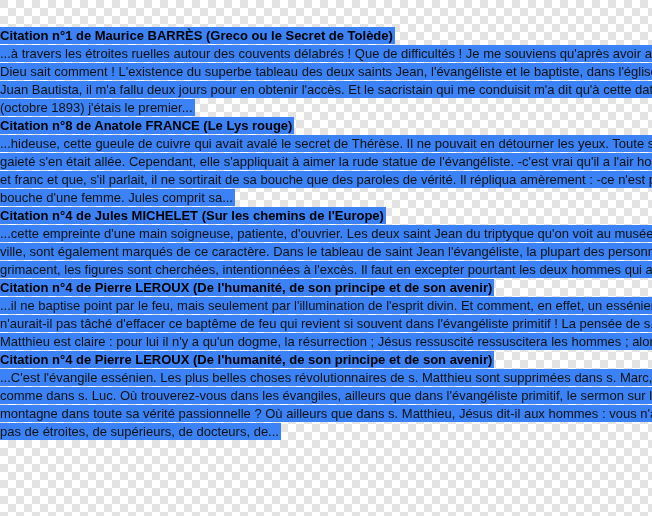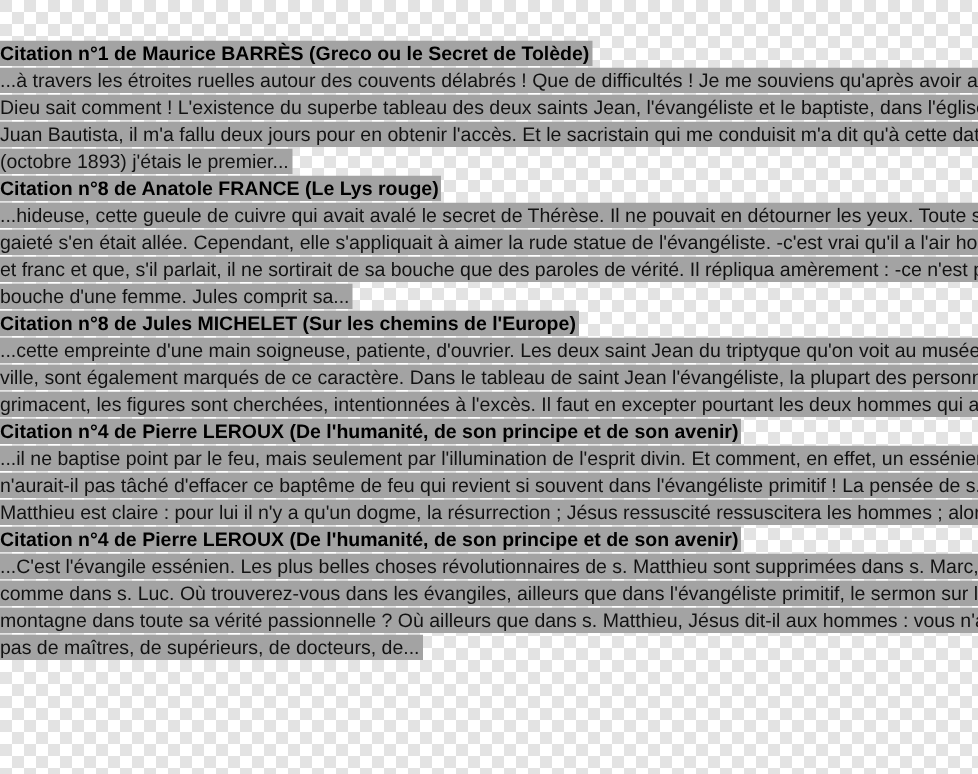--- a/index.html
+++ b/index.html
@@ -26,21 +26,21 @@
   .line {
     height: 18px;
     line-height: 18px;
     white-space: nowrap;
     overflow: hidden;
     font-size: 13px;
     color: #121212;
   }
   .line > span {
     
-    background: #a3a3a3;
+    background: #3b82f6;
     padding: 1px 2px 1px 0;
     line-height: 15px;
     display: inline;
   }
   .line.heading {
     font-weight: bold;
     color: #000000;
   }
 </style>
 </head>
@@ -58,34 +58,34 @@
 
   <div>
     <div class="line heading"><span>Citation n°8 de Anatole FRANCE (Le Lys rouge)</span></div>
     <div class="line"><span>...hideuse, cette gueule de cuivre qui avait avalé le secret de Thérèse. Il ne pouvait en détourner les yeux. Toute sa</span></div>
     <div class="line"><span>gaieté s'en était allée. Cependant, elle s'appliquait à aimer la rude statue de l'évangéliste. -c'est vrai qu'il a l'air honnête</span></div>
     <div class="line"><span>et franc et que, s'il parlait, il ne sortirait de sa bouche que des paroles de vérité. Il répliqua amèrement : -ce n'est pas la</span></div>
     <div class="line"><span>bouche d'une femme. Jules comprit sa...</span></div>
   </div>
 
   <div>
-    <div class="line heading"><span>Citation n°8 de Jules MICHELET (Sur les chemins de l'Europe)</span></div>
+    <div class="line heading"><span>Citation n°4 de Jules MICHELET (Sur les chemins de l'Europe)</span></div>
     <div class="line"><span>...cette empreinte d'une main soigneuse, patiente, d'ouvrier. Les deux saint Jean du triptyque qu'on voit au musée de la</span></div>
     <div class="line"><span>ville, sont également marqués de ce caractère. Dans le tableau de saint Jean l'évangéliste, la plupart des personnages</span></div>
     <div class="line"><span>grimacent, les figures sont cherchées, intentionnées à l'excès. Il faut en excepter pourtant les deux hommes qui attisent</span></div>
   </div>
 
   <div>
     <div class="line heading"><span>Citation n°4 de Pierre LEROUX (De l'humanité, de son principe et de son avenir)</span></div>
     <div class="line"><span>...il ne baptise point par le feu, mais seulement par l'illumination de l'esprit divin. Et comment, en effet, un essénien</span></div>
     <div class="line"><span>n'aurait-il pas tâché d'effacer ce baptême de feu qui revient si souvent dans l'évangéliste primitif ! La pensée de s.</span></div>
     <div class="line"><span>Matthieu est claire : pour lui il n'y a qu'un dogme, la résurrection ; Jésus ressuscité ressuscitera les hommes ; alors</span></div>
   </div>
 
   <div>
     <div class="line heading"><span>Citation n°4 de Pierre LEROUX (De l'humanité, de son principe et de son avenir)</span></div>
     <div class="line"><span>...C'est l'évangile essénien. Les plus belles choses révolutionnaires de s. Matthieu sont supprimées dans s. Marc,</span></div>
     <div class="line"><span>comme dans s. Luc. Où trouverez-vous dans les évangiles, ailleurs que dans l'évangéliste primitif, le sermon sur la</span></div>
     <div class="line"><span>montagne dans toute sa vérité passionnelle ? Où ailleurs que dans s. Matthieu, Jésus dit-il aux hommes : vous n'aurez</span></div>
-    <div class="line"><span>pas de maîtres, de supérieurs, de docteurs, de...</span></div>
+    <div class="line"><span>pas de étroites, de supérieurs, de docteurs, de...</span></div>
   </div>
 
 </div>
 
 </body></html>

